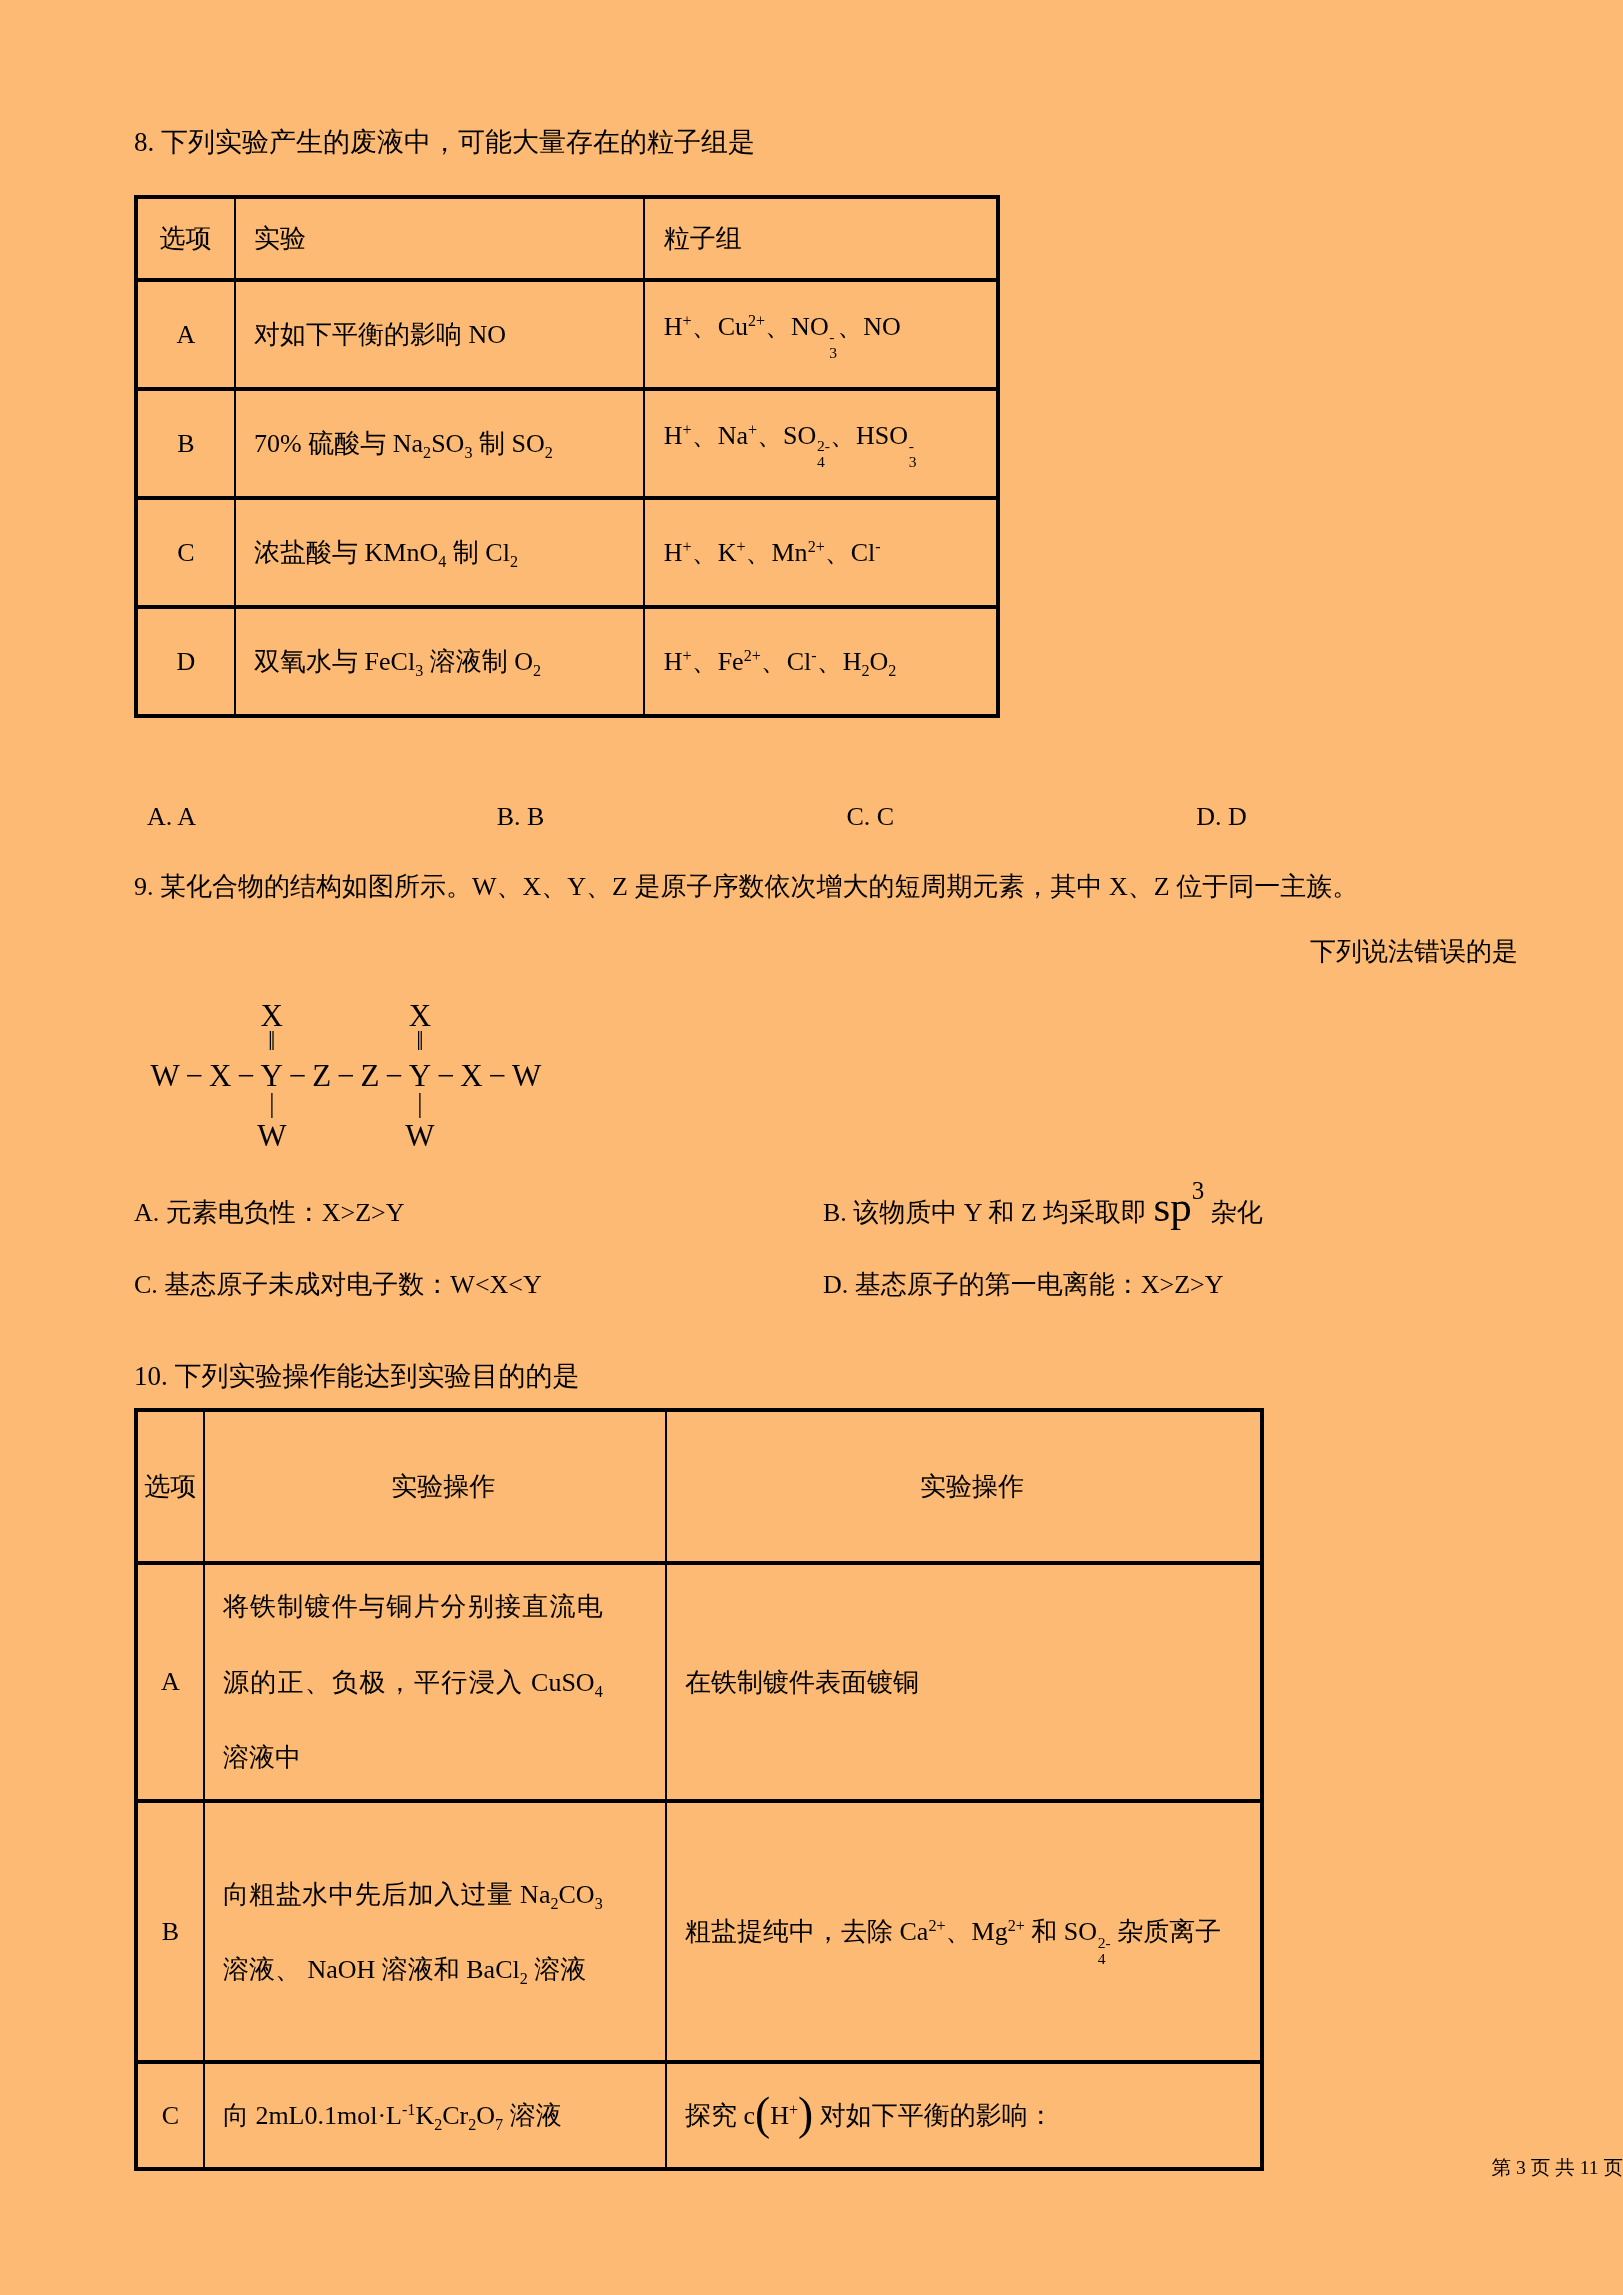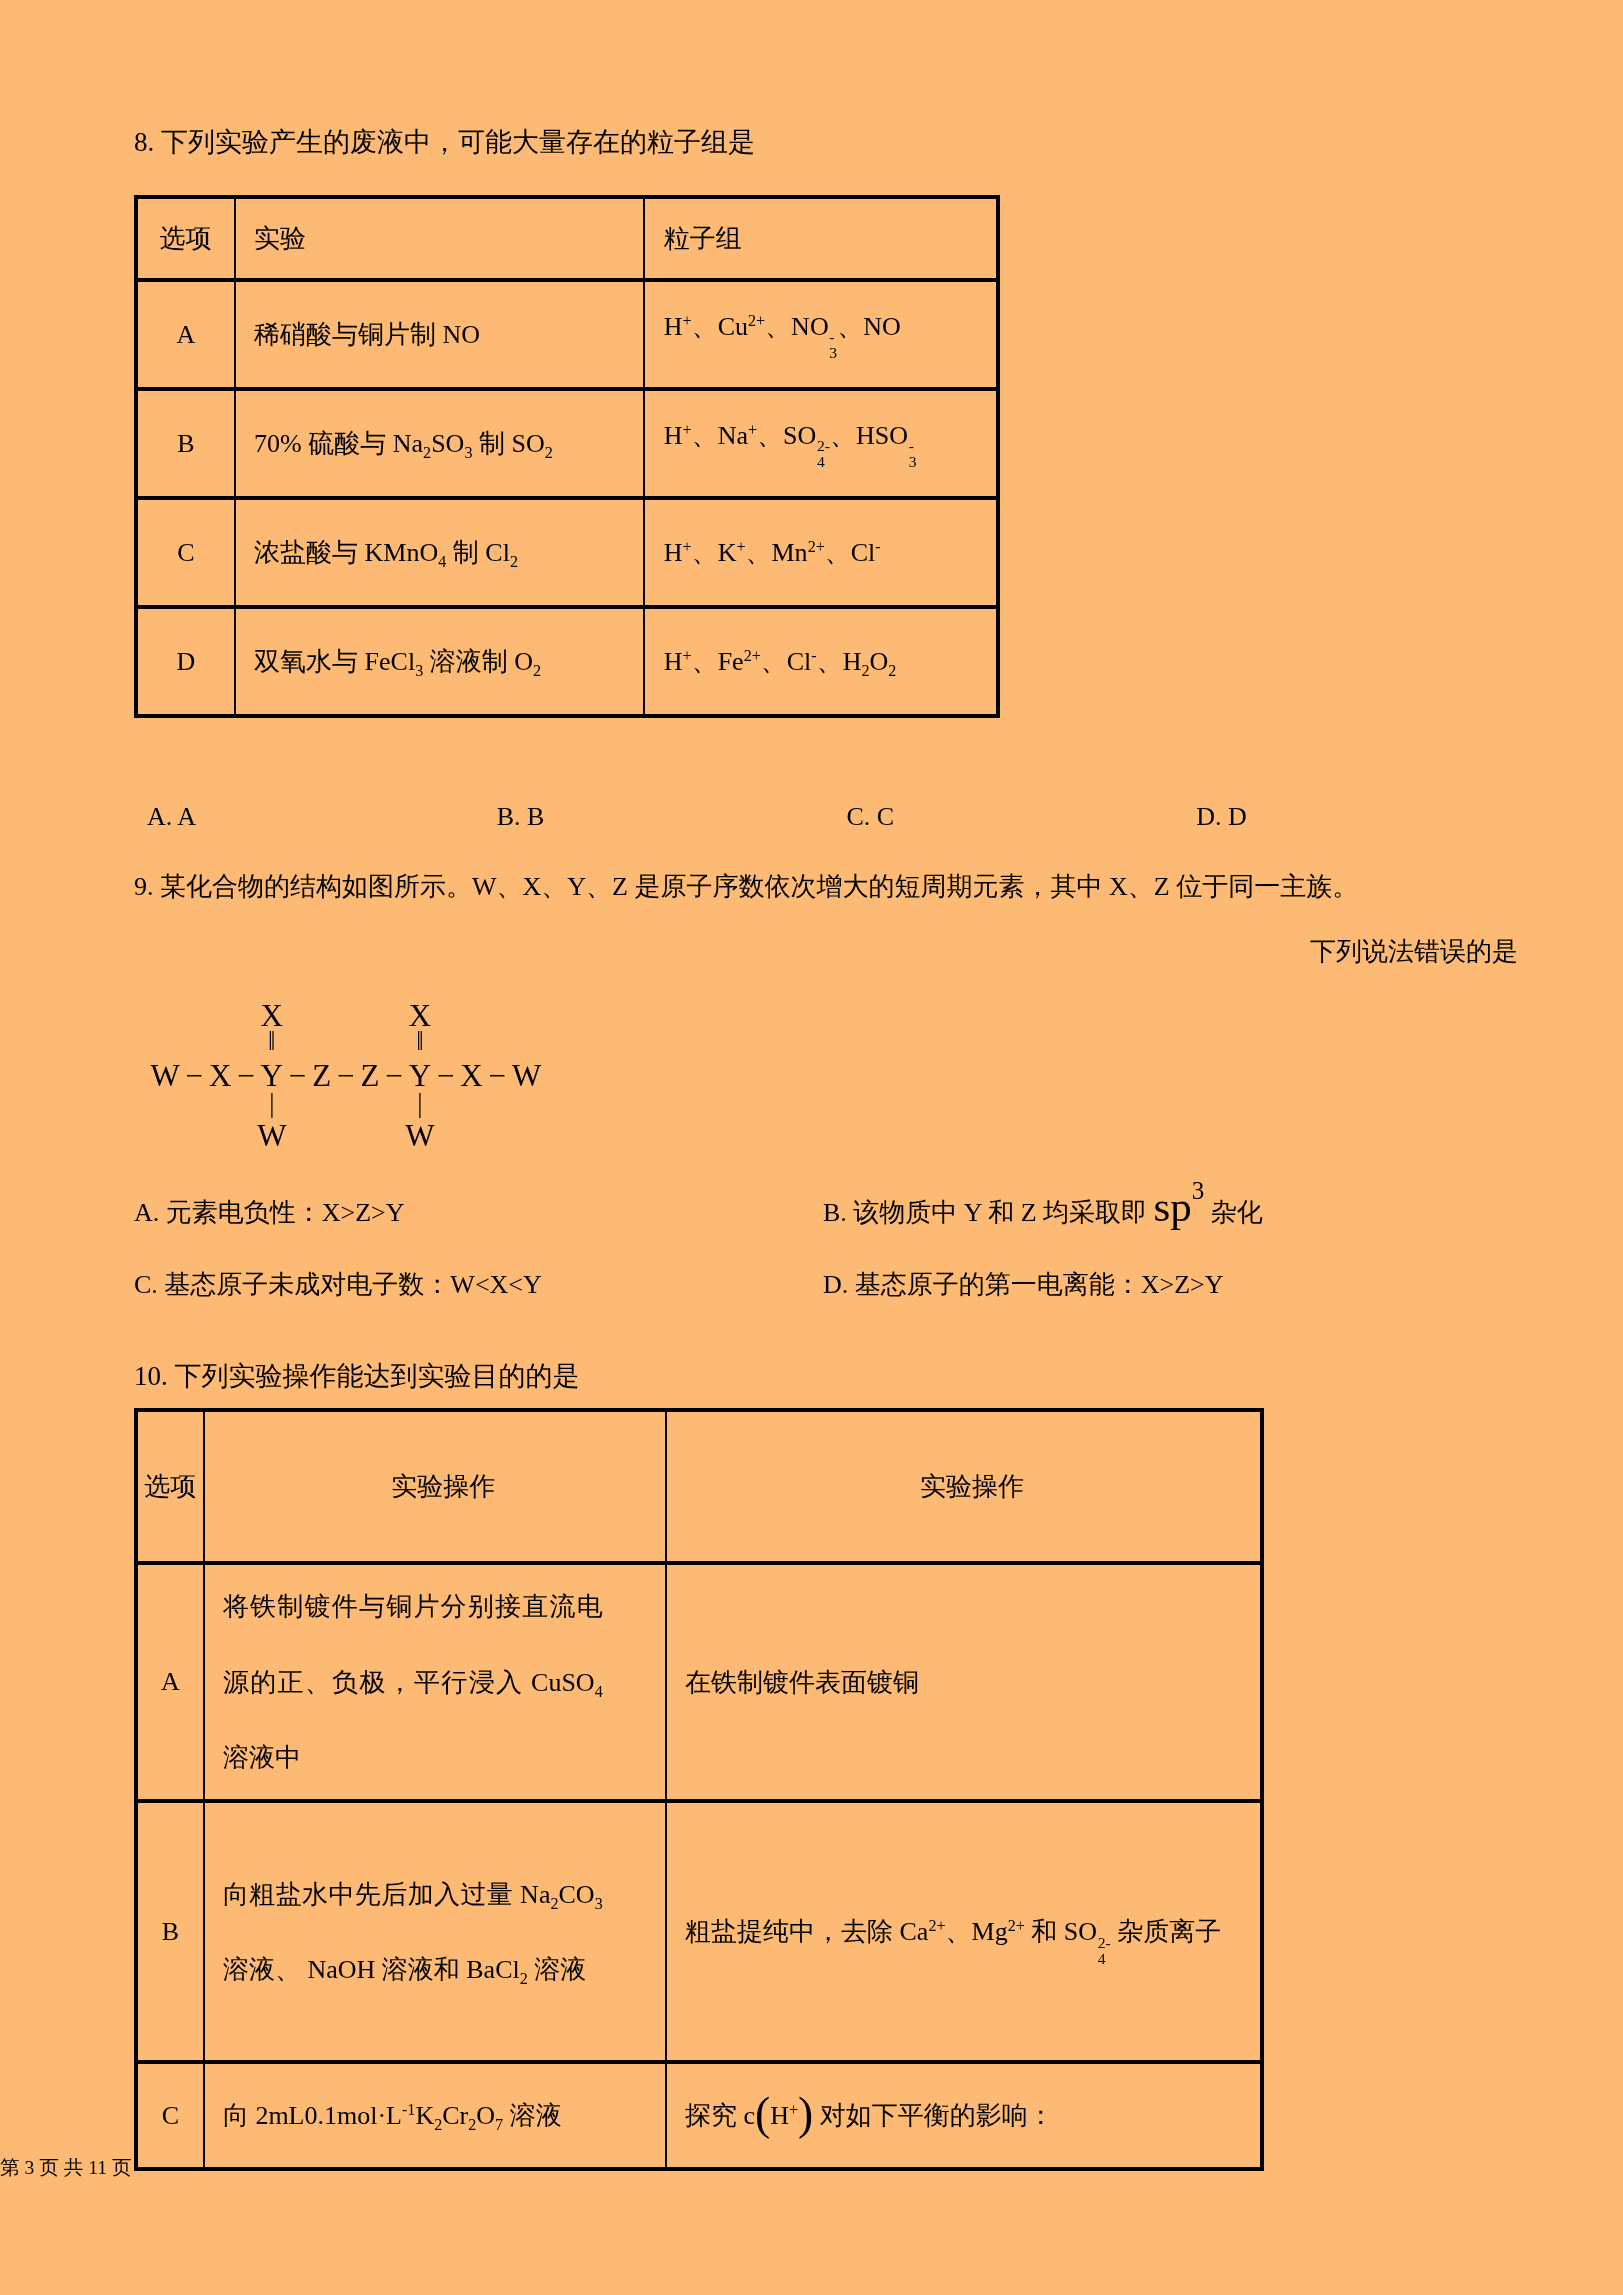--- a/index.html
+++ b/index.html
@@ -72,21 +72,21 @@
   .t2 .hcell{padding-left:18.3px;line-height:1.3;text-align:center;}
   .t2 .lh-xl{line-height:5.2;}
 
   
   sub{font-size:0.62em;line-height:0;}
   sup{font-size:0.62em;line-height:0;vertical-align:0.55em;}
   .stk{display:inline-flex;flex-direction:column;vertical-align:-0.5em;line-height:1.02;font-size:0.6em;margin-left:0.7px;text-align:left;}
   .stk span{display:block;}
   .bigp{font-size:1.75em;line-height:0;vertical-align:-0.1em;}
 
-  .footer{position:absolute;top:2154px;left:0;width:100%;text-align:left;font-size:19.6px;}
+  .footer{position:absolute;top:2154px;left:0;width:100%;text-align:right;font-size:19.6px;}
 </style>
 </head>
 <body>
 
 <div class="page">
   <div class="content">
 
     <div class="qtitle">8. 下列实验产生的废液中，可能大量存在的粒子组是</div>
 
     <table class="t1">
@@ -96,21 +96,21 @@
           <col class="c3">
         </colgroup>
       <tbody>
           <tr class="hdr">
         <td class="hopt">选项</td>
         <td class="hcell">实验</td>
         <td class="hcell">粒子组</td>
       </tr>
       <tr class="data">
         <td class="opt">A</td>
-        <td class="exp">稀硝酸与铜片制 NO</td>
+        <td class="exp">对如下平衡的影响 NO</td>
         <td class="ions">H<sup>+</sup>、Cu<sup>2+</sup>、NO<span class="stk">
                 <span>-</span>
                 <span>3</span>
               </span>、NO</td>
       </tr>
       <tr class="data">
         <td class="opt">B</td>
         <td class="exp">70% 硫酸与 Na<sub>2</sub>SO<sub>3</sub> 制 SO<sub>2</sub></td>
         <td class="ions">H<sup>+</sup>、Na<sup>+</sup>、SO<span class="stk">
                 <span>2-</span>

